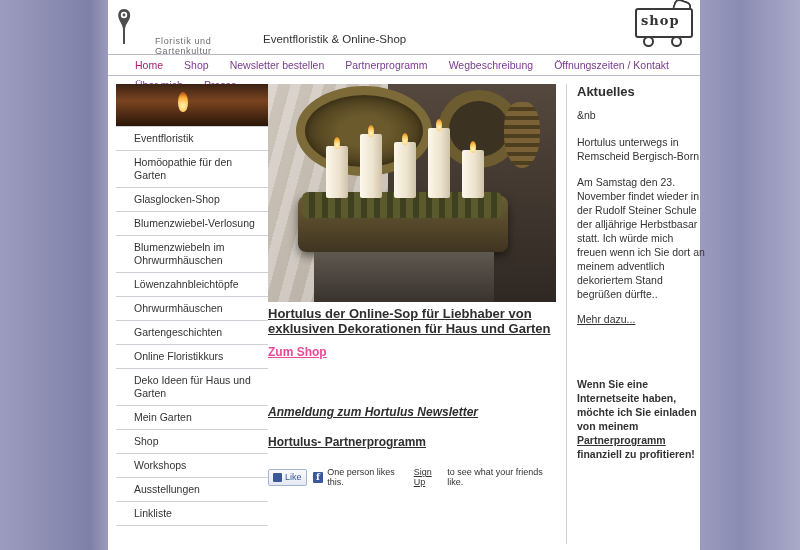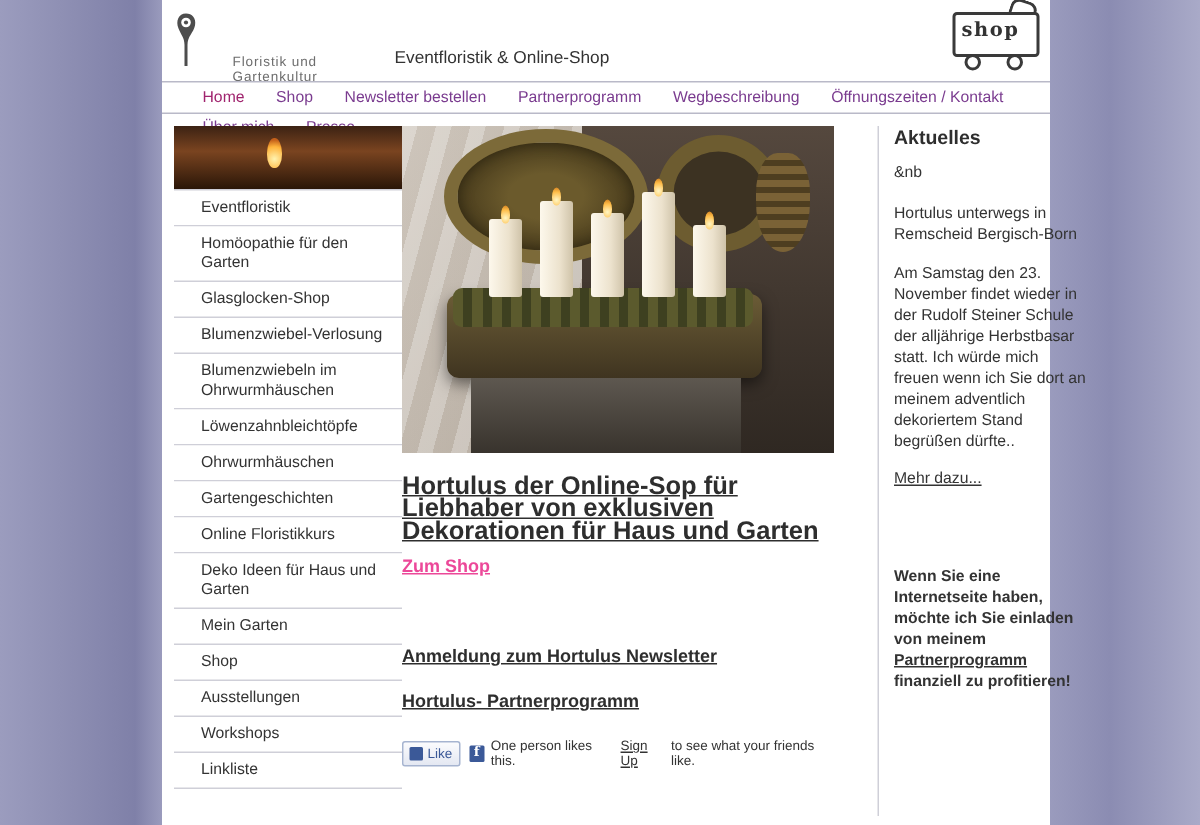--- a/index.html
+++ b/index.html
@@ -252,22 +252,22 @@
   .hero .c4 { left: 160px; top: 44px; height: 70px; }
   .hero .c5 { left: 194px; top: 66px; height: 48px; }
   .hero .drape {
     position: absolute;
     left: 0; top: 0;
     width: 120px; height: 218px;
     background: repeating-linear-gradient(105deg, rgba(255,255,255,.28) 0 10px, rgba(200,190,180,.16) 10px 22px);
   }
 
   .headline {
-    margin-top: 14px;
-    font-size: 17px;
+    margin-top: 4px;
+    font-size: 13px;
     font-weight: bold;
     color: #2e2e2e;
     line-height: 15px;
     display: block;
     width: 288px;
   }
   .zum-shop {
     display: block;
     margin-top: 9px;
     font-size: 12px;
@@ -275,20 +275,21 @@
     color: #ec4899;
     text-decoration: underline;
   }
   .newsletter-link {
     display: block;
     margin-top: 46px;
     font-size: 12px;
     font-weight: bold;
     color: #2e2e2e;
     text-decoration: underline;
+    font-style: italic;
   }
   .partner-link {
     display: block;
     margin-top: 16px;
     font-size: 12px;
     font-weight: bold;
     color: #2e2e2e;
     text-decoration: underline;
   }
   .fb-row {
@@ -334,21 +335,20 @@
   }
   .fb-text { font-size: 9px; color: #333; }
 
   .rightcol {
     position: absolute;
     left: 458px; top: 8px;
     width: 128px;
     border-left: 1px solid #cfcfd8;
     padding-left: 10px;
     height: 460px;
-    margin-left: 19px;
   }
   .right-title {
     font-size: 13px;
     font-weight: bold;
     color: #2e2e2e;
     margin-bottom: 10px;
   }
   .right-nb {
     font-size: 10.5px;
     color: #333;
@@ -427,22 +427,22 @@
         <a class="menu-item" href="#">Glasglocken-Shop</a>
         <a class="menu-item" href="#">Blumenzwiebel-Verlosung</a>
         <a class="menu-item" href="#">Blumenzwiebeln im Ohrwurmhäuschen</a>
         <a class="menu-item" href="#">Löwenzahnbleichtöpfe</a>
         <a class="menu-item" href="#">Ohrwurmhäuschen</a>
         <a class="menu-item" href="#">Gartengeschichten</a>
         <a class="menu-item" href="#">Online Floristikkurs</a>
         <a class="menu-item" href="#">Deko Ideen für Haus und Garten</a>
         <a class="menu-item" href="#">Mein Garten</a>
         <a class="menu-item" href="#">Shop</a>
+        <a class="menu-item" href="#">Workshops</a>
         <a class="menu-item" href="#">Ausstellungen</a>
-        <a class="menu-item" href="#">Workshops</a>
         <a class="menu-item" href="#">Linkliste</a>
 
       </div>
 
     </div>
 
     <div class="centercol">
       <div class="hero">
         <div class="bg-left"></div>
         <div class="bg-right"></div>

